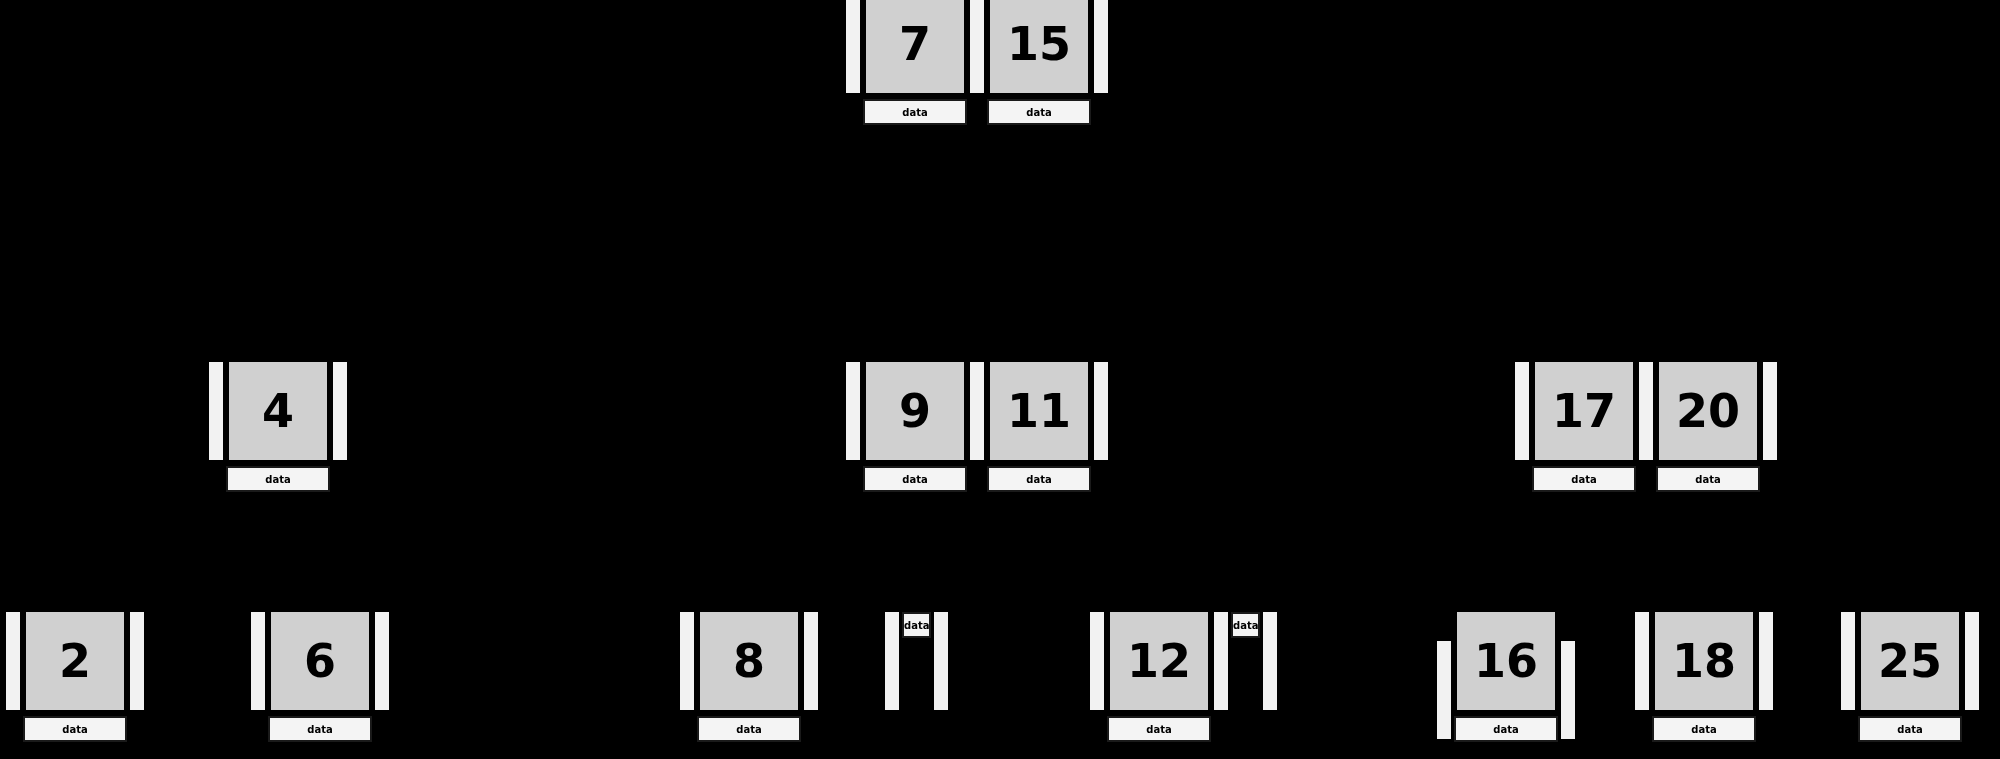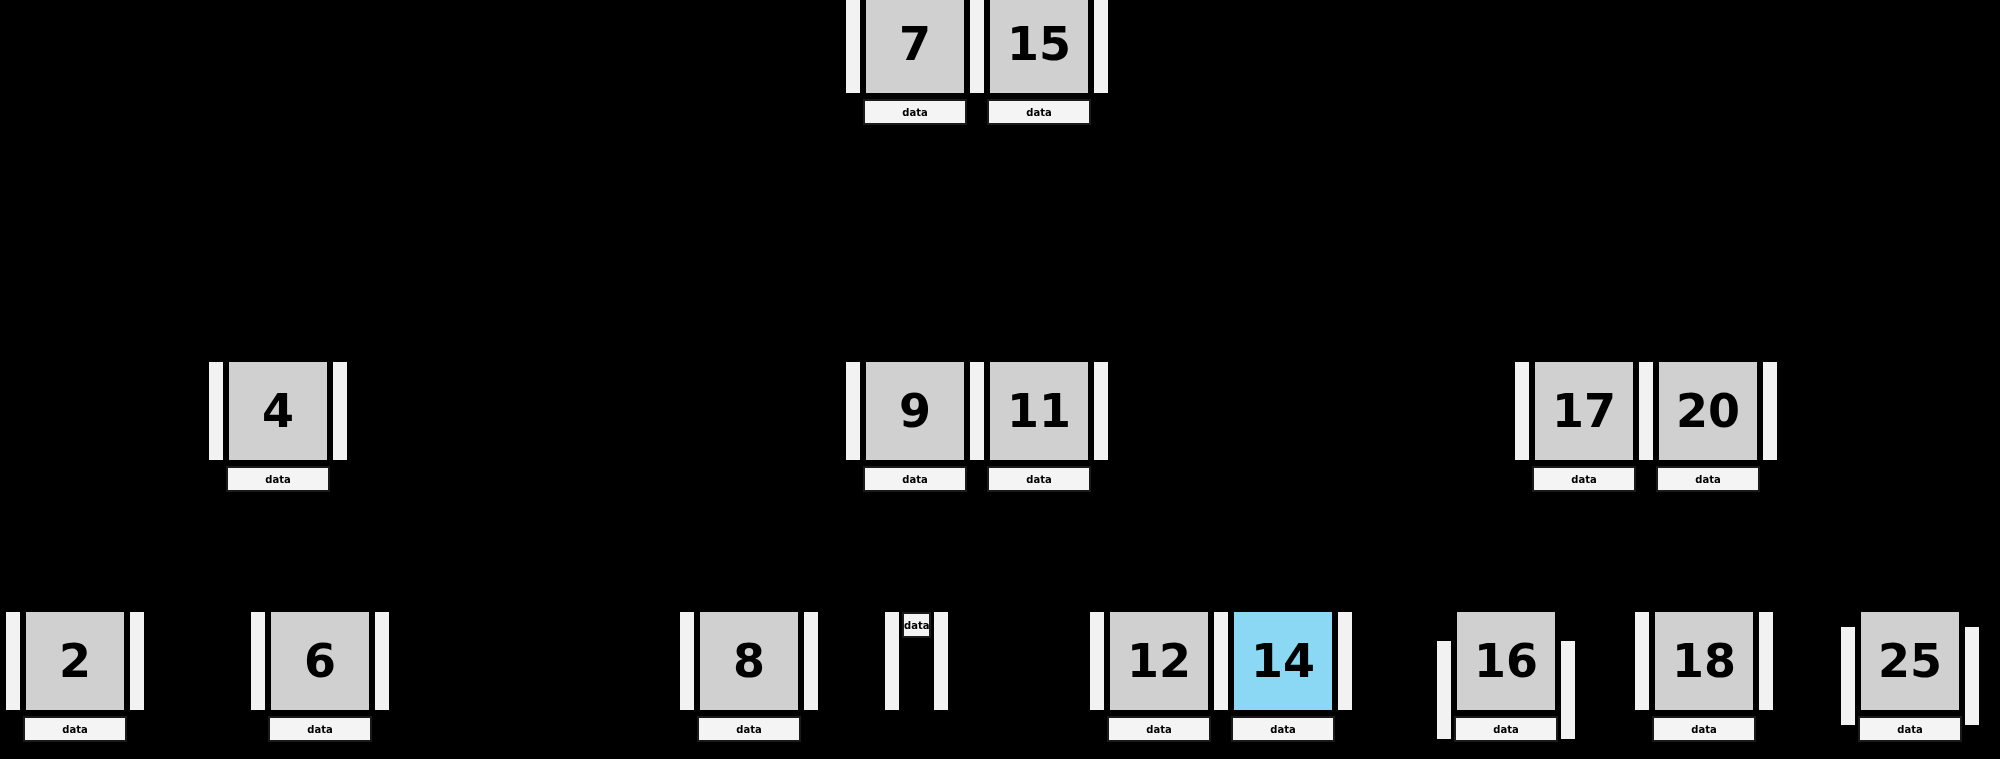--- a/index.html
+++ b/index.html
@@ -200,21 +200,20 @@
         <div class="ptr"></div>
       </div>
       <div class="cell">
         <div class="key">12</div>
         <div class="data">data</div>
       </div>
       <div class="ptr-wrap">
         <div class="ptr"></div>
       </div>
       <div class="cell">
-        <div class="key highlight">14</div>
         <div class="data">data</div>
       </div>
       <div class="ptr-wrap">
         <div class="ptr"></div>
       </div>
     </div>
     <div class="node lvl-leaf" style="left: 1434px; top: 609px; align-items: flex-end;">
       <div class="ptr-wrap">
         <div class="ptr"></div>
       </div>
@@ -231,21 +230,21 @@
         <div class="ptr"></div>
       </div>
       <div class="cell">
         <div class="key">18</div>
         <div class="data">data</div>
       </div>
       <div class="ptr-wrap">
         <div class="ptr"></div>
       </div>
     </div>
-    <div class="node lvl-leaf" style="left: 1838px; top: 609px; align-items: center;">
+    <div class="node lvl-leaf" style="left: 1838px; top: 609px;">
       <div class="ptr-wrap">
         <div class="ptr"></div>
       </div>
       <div class="cell">
         <div class="key">25</div>
         <div class="data">data</div>
       </div>
       <div class="ptr-wrap">
         <div class="ptr"></div>
       </div>

